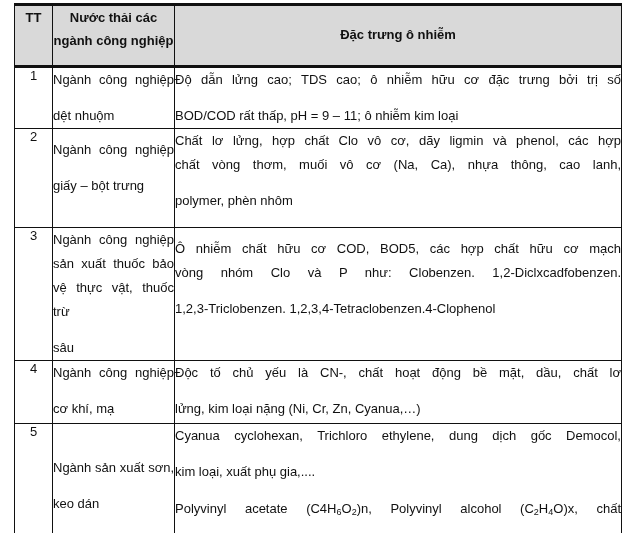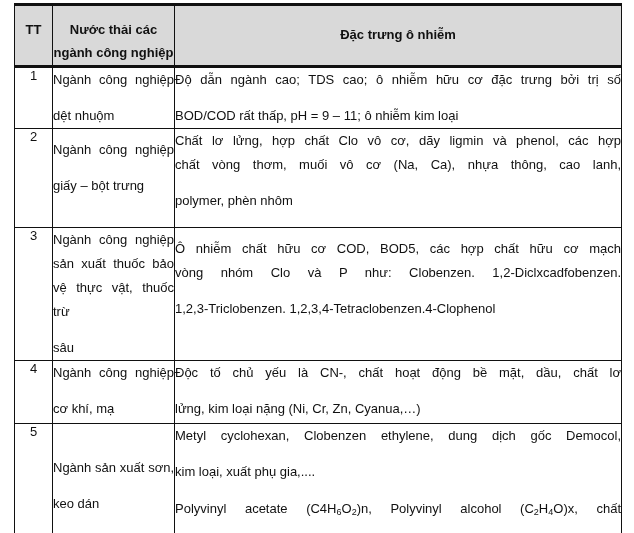--- a/index.html
+++ b/index.html
@@ -36,21 +36,21 @@
   }
   table.pollution-table tbody tr:last-child {
     border-bottom: 3px solid #111;
   }
   table.pollution-table th {
     background: #d9d9d9;
     font-weight: bold;
     text-align: center;
     height: 62px;
     line-height: 23px;
-    padding-top: 12px;
+    padding-top: 0;
     box-sizing: border-box;
   }
   th.col-tt { width: 38px; }
   th.col-industry { width: 122px; }
   th.col-char { padding-top: 17px !important; margin-top: 20px; }
   td.cell-tt {
     text-align: center;
     vertical-align: middle;
     padding-bottom: 4px;
   }
@@ -96,21 +96,21 @@
   </thead>
   <tbody>
 
     <tr class="row-1">
       <td class="cell-tt">1</td>
       <td class="cell-industry">
         <span class="line">Ngành công nghiệp</span>
         <span class="line last">dệt nhuộm</span>
       </td>
       <td class="cell-char">
-        <span class="line">Độ dẫn ngành cao; TDS cao; ô nhiễm hữu cơ đặc trưng bởi trị số</span>
+        <span class="line">Độ dẫn lửng cao; TDS cao; ô nhiễm hữu cơ đặc trưng bởi trị số</span>
         <span class="line last">BOD/COD rất thấp, pH = 9 – 11; ô nhiễm kim loại</span>
       </td>
     </tr>
 
     <tr class="row-2">
       <td class="cell-tt">2</td>
       <td class="cell-industry" style="padding-top:9px">
         <span class="line">Ngành công nghiệp</span>
         <span class="line last">giấy – bột trưng</span>
       </td>
@@ -148,21 +148,21 @@
       </td>
     </tr>
 
     <tr class="row-5">
       <td class="cell-tt">5</td>
       <td class="cell-industry">
         <span class="line">Ngành sản xuất sơn,</span>
         <span class="line last">keo dán</span>
       </td>
       <td class="cell-char">
-        <span class="line">Metyl cyclohexan, Clobenzen ethylene, dung dịch gốc Democol,</span>
+        <span class="line">Cyanua cyclohexan, Trichloro ethylene, dung dịch gốc Democol,</span>
         <span class="line last">kim loại, xuất phụ gia,....</span>
         <span class="para-gap"></span>
         <span class="line"><span>Polyvinyl acetate (C4H</span><sub>6</sub><span>O</span><sub>2</sub><span>)n, Polyvinyl alcohol (C</span><sub>2</sub><span>H</span><sub>4</sub><span>O)x, chất</span></span>
         <span class="line last">phụ gia.</span>
       </td>
     </tr>
   </tbody>
 </table>
 
 </body></html>

